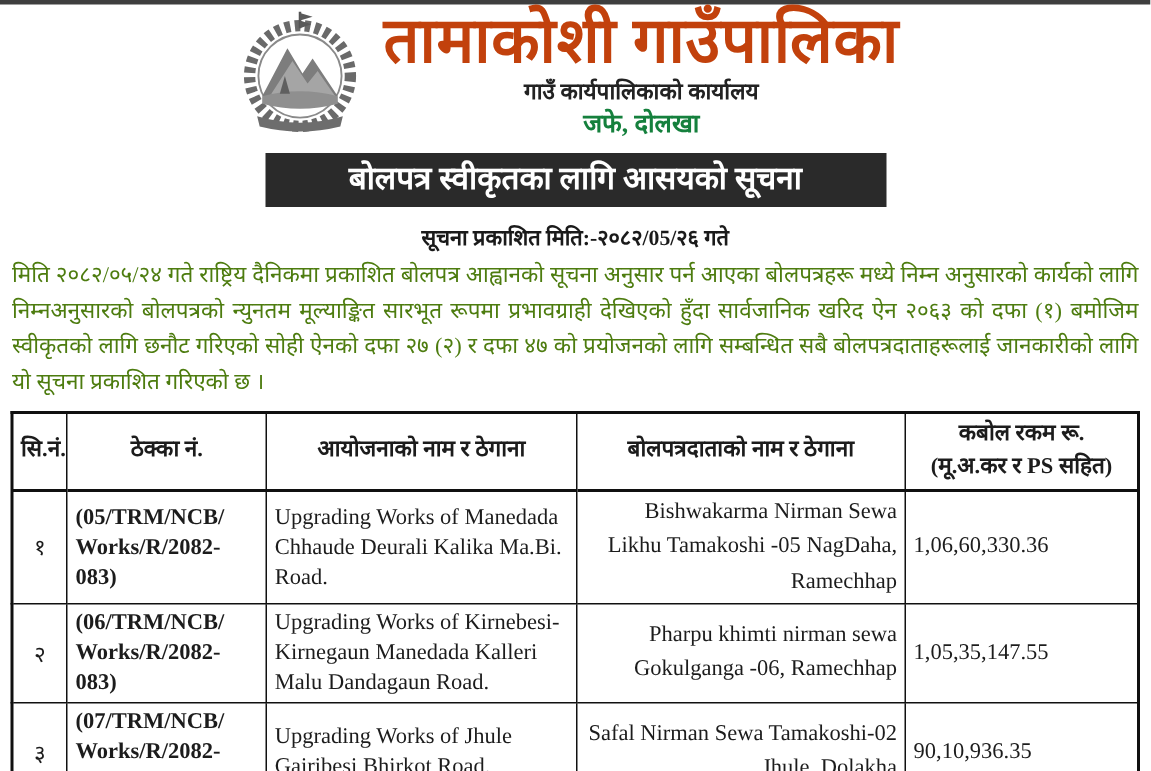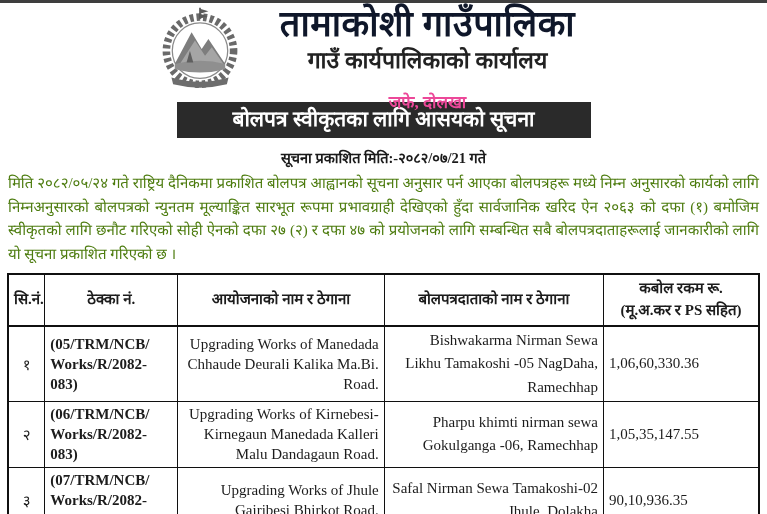--- a/index.html
+++ b/index.html
@@ -22,37 +22,37 @@
     position: absolute;
     left: 157px; top: 4px;
     width: 86px; height: 84px;
   }
   .header-text {
     text-align: center;
     padding-left: 88px; 
     line-height: 1.1;
   }
   .muni-title {
-    font-size: 36px;
+    font-size: 42px;
     font-weight: bold;
     letter-spacing: 0.5px;
-    color: #0f172a;
+    color: #c2410c;
     text-align: center;
   }
   .office-line {
-    font-size: 23px;
+    font-size: 15px;
     font-weight: bold;
     margin-top: 3px;
     color: #222;
   }
   .location-line {
     font-size: 17px;
     font-weight: bold;
-    margin-top: 21px;
-    color: #ec4899;
+    margin-top: 3px;
+    color: #15803d;
   }
   
   .title-bar-wrap { text-align: center; margin-top: 5px; padding-left: 0px; }
   .title-bar {
     display: inline-block;
     background: #2a2a2a;
     color: #ffffff;
     font-size: 21px;
     font-weight: bold;
     padding: 2px 22px 6px 22px;
@@ -95,21 +95,21 @@
     border-bottom-width: 2.5px;
     line-height: 1.45;
   }
   col.c-sn      { width: 4.9%;  }
   col.c-contract{ width: 17.7%; }
   col.c-project { width: 27.5%; }
   col.c-bidder  { width: 29.2%; }
   col.c-amount  { width: 20.7%; }
   td.cell-sn      { text-align: center; }
   td.cell-contract{ text-align: left; line-height: 1.35; font-weight: bold; }
-  td.cell-project { text-align: right; line-height: 1.35; }
+  td.cell-project { text-align: left; line-height: 1.35; }
   td.cell-bidder  { text-align: right; line-height: 1.55; }
   td.cell-amount  { text-align: left; }
   tr.row-1 td { height: 62px; }
   tr.row-2 td { height: 66px; }
   tr.row-3 td { height: 46px; }
 </style>
 </head>
 <body>
 
 <div class="top-strip"></div>
@@ -136,21 +136,21 @@
     <div class="muni-title">तामाकोशी गाउँपालिका</div>
     <div class="office-line">गाउँ कार्यपालिकाको कार्यालय</div>
     <div class="location-line">जफे, दोलखा</div>
   </div>
 </div>
 
 <div class="title-bar-wrap">
   <div class="title-bar">बोलपत्र स्वीकृतका लागि आसयको सूचना</div>
 </div>
 
-<div class="date-line">सूचना प्रकाशित मिति:-२०८२/०७/21 गते</div>
+<div class="date-line">सूचना प्रकाशित मिति:-२०८२/05/२६ गते</div>
 
 <p class="body-par">मिति २०८२/०५/२४ गते राष्ट्रिय दैनिकमा प्रकाशित बोलपत्र आह्वानको सूचना अनुसार पर्न आएका बोलपत्रहरू मध्ये निम्न अनुसारको कार्यको लागि निम्नअनुसारको बोलपत्रको न्युनतम मूल्याङ्कित सारभूत रूपमा प्रभावग्राही देखिएको हुँदा सार्वजानिक खरिद ऐन २०६३ को दफा (१) बमोजिम स्वीकृतको लागि छनौट गरिएको सोही ऐनको दफा २७ (२) र दफा ४७ को प्रयोजनको लागि सम्बन्धित सबै बोलपत्रदाताहरूलाई जानकारीको लागि यो सूचना प्रकाशित गरिएको छ ।</p>
 
 <table class="notice-table">
   <colgroup>
     <col class="c-sn">
       <col class="c-contract">
       <col class="c-project">
       <col class="c-bidder">
       <col class="c-amount">

